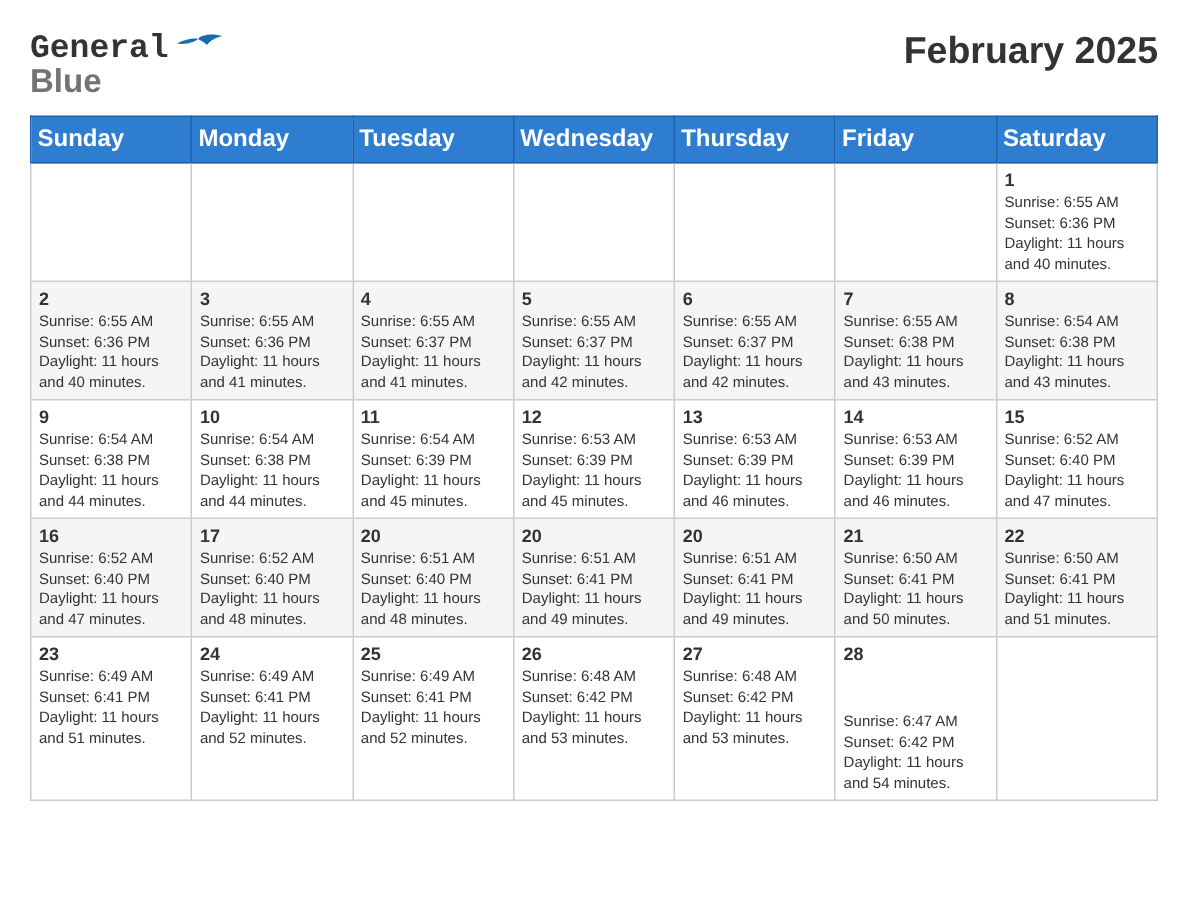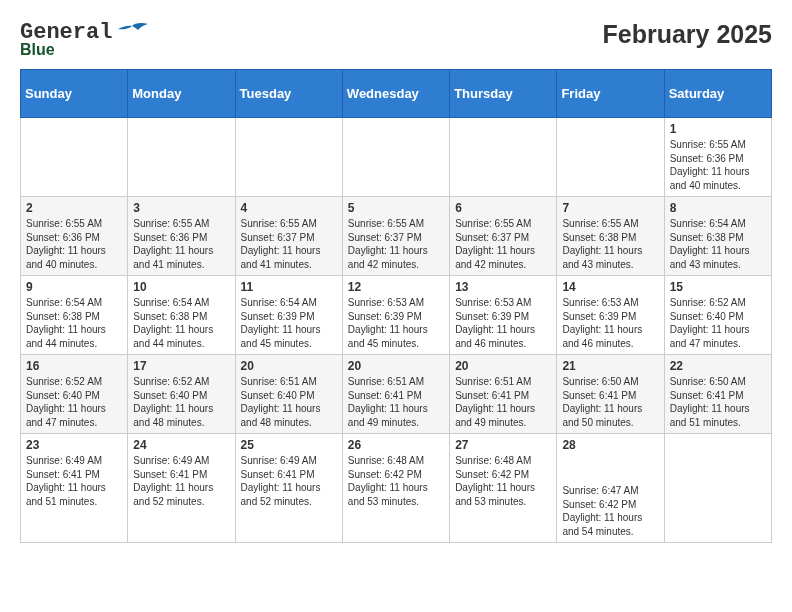--- a/index.html
+++ b/index.html
@@ -29,23 +29,23 @@
       color: #333;
     }
     .calendar {
       width: 100%;
       border-collapse: collapse;
       border: 1px solid #ccc;
     }
     .calendar th {
       background: #2e7dd1;
       color: #fff;
-      font-size: 13px;
+      font-size: 16px;
       font-weight: bold;
-      padding: 16px 4px;
+      padding: 6px 4px;
       text-align: left;
       border: 1px solid #2060b0;
     }
     .calendar td {
       vertical-align: top;
       border: 1px solid #ccc;
       padding: 4px 5px;
       width: 107px;
       min-height: 80px;
       font-size: 10px;
@@ -80,21 +80,21 @@
 <div class="header">
   <div class="logo-wrapper">
     <div>
       <div style="display:flex; align-items:center;font-family:Liberation Mono, monospace;">
         <span style="font-size:22px; font-weight:bold; color:#333;">General</span>
         <svg width="36" height="22" viewBox="0 0 36 22" style="margin: 0 2px;">
           <path d="M18 4 C20 1, 28 0, 34 2 C30 3, 26 5, 24 8 C22 6, 20 5, 18 4Z" fill="#1a6ab0"></path>
           <path d="M18 4 C16 6, 10 8, 4 7 C8 5, 14 3, 18 4Z" fill="#1a6ab0"></path>
         </svg>
       </div>
-      <div style="font-size:16px; font-weight:bold; color:#14532d; margin-top:-4px;">Blue</div>
+      <div style="font-size:22px; font-weight:bold; color:#737373; margin-top:-4px;">Blue</div>
     </div>
   </div>
   <div class="title-block">
     <div class="month-title">February 2025</div>
   </div>
 </div>
 
 <table class="calendar">
   <thead>
     <tr>

